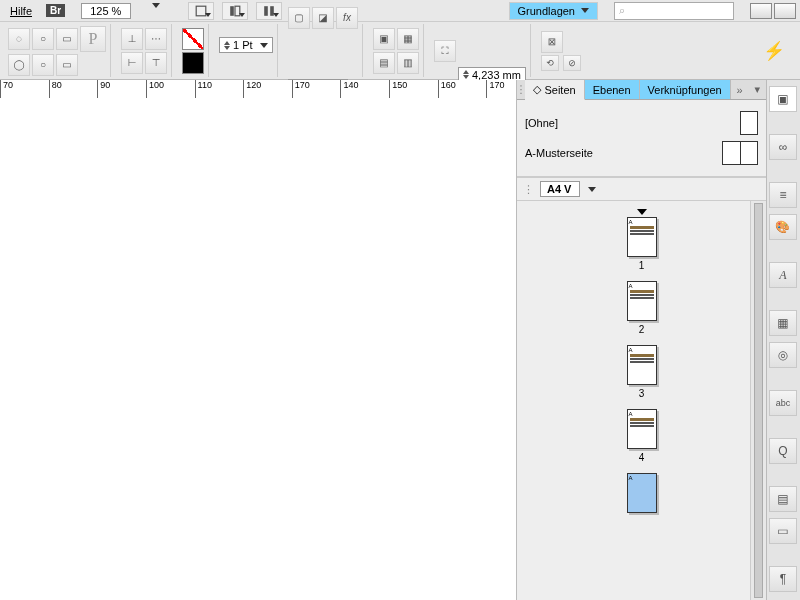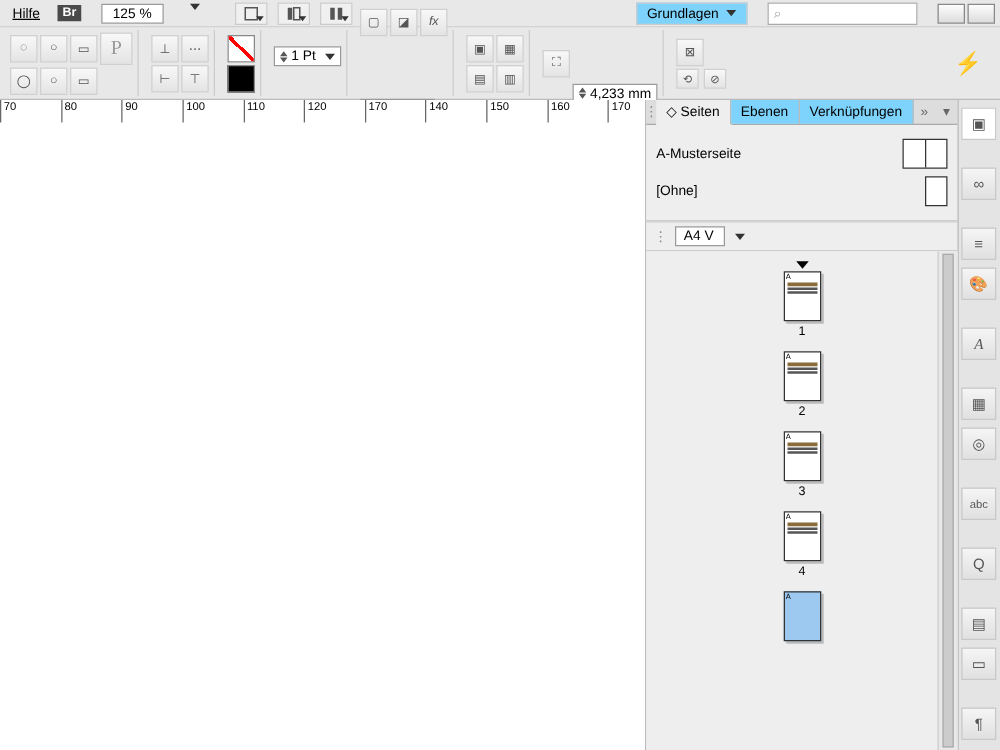--- a/index.html
+++ b/index.html
@@ -52,21 +52,21 @@
 .ptab-spacer { flex: 1; }
 .ptab-ctrl { width: 18px; display: flex; align-items: center; justify-content: center; color: #666; }
 
 .masters { padding: 8px; background: #eee; border-bottom: 1px solid #ccc; }
 .master-row { display: flex; align-items: center; justify-content: space-between; padding: 3px 0; }
 .master-thumb { width: 18px; height: 24px; border: 1px solid #333; background: #fff; }
 .master-thumb.double { width: 36px; position: relative; }
 .master-thumb.double::after { content:''; position:absolute; left:50%; top:0; bottom:0; width:1px; background:#333; }
 
 .size-bar { display: flex; align-items: center; padding: 3px 6px; border-bottom: 1px solid #ccc; border-top: 1px solid #ccc; gap: 6px; background:#eee; }
-.size-field { background:#fff; border:1px solid #999; padding:1px 6px; font-weight:normal; min-width:40px; }
+.size-field { background:#fff; border:1px solid #999; padding:1px 6px; font-weight:bold; min-width:40px; }
 
 .pages-list { flex: 1; overflow-y: auto; background: #eee; padding: 8px 0; position: relative; }
 .page-item { display: flex; flex-direction: column; align-items: center; margin-bottom: 10px; }
 .page-thumb { width: 30px; height: 40px; border: 1px solid #333; background: #fff; box-shadow: 2px 2px 0 #bbb; position: relative; font-size: 7px; padding: 2px; overflow: hidden; }
 .page-thumb.sel { background: #9dc8f0; }
 .page-thumb .corner { position: absolute; top: 1px; left: 1px; font-size: 6px; }
 .page-num { font-size: 10px; margin-top: 3px; }
 .spread-marker { width: 0; height: 0; border-left: 5px solid transparent; border-right: 5px solid transparent; border-top: 6px solid #000; margin: 0 auto 2px; }
 .vscroll { position:absolute; right:0; top:0; bottom:0; width:16px; background:#e8e8e8; border-left:1px solid #ccc; }
 .vscroll::before { content:''; position:absolute; top:2px; left:3px; right:3px; bottom:2px; background:#ccc; border:1px solid #aaa; }
@@ -254,26 +254,26 @@
         </div>
       <div class="ptab">Ebenen</div>
       <div class="ptab">Verknüpfungen</div>
       <div class="ptab-spacer"></div>
       <div class="ptab-ctrl">»</div>
       <div class="ptab-ctrl">▾</div>
     </div>
 
     <div class="masters">
       <div class="master-row">
+        <span>[Ohne]</span>
+        <span class="master-thumb"></span>
+      </div>
+      <div class="master-row">
         <span>A-Musterseite</span>
         <span class="master-thumb double"></span>
-      </div>
-      <div class="master-row">
-        <span>[Ohne]</span>
-        <span class="master-thumb"></span>
       </div>
     </div>
 
     <div class="size-bar">
       <span style="color:#888">⋮</span>
       <div class="size-field">
         <span>A4 V</span>
       </div>
       <span class="dd-arrow"></span>
     </div>

